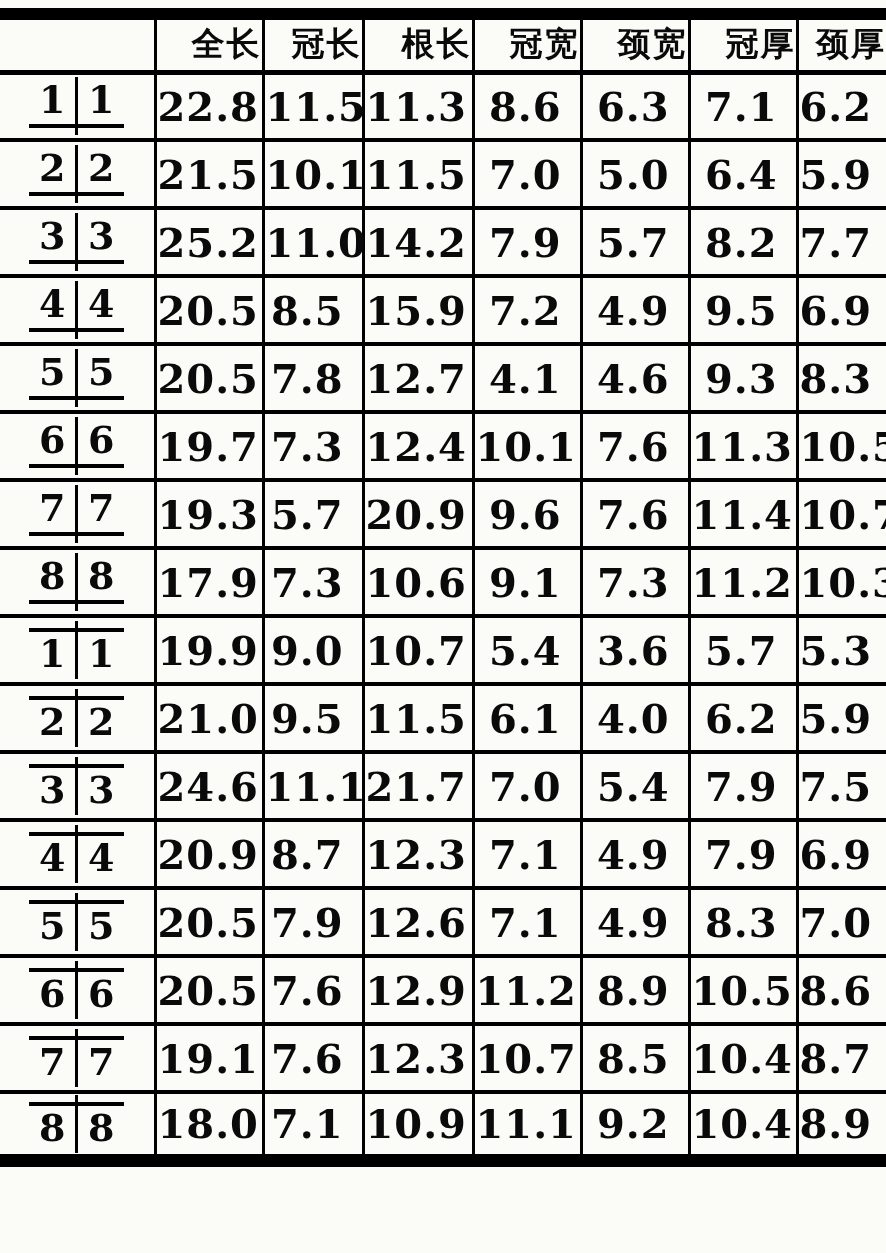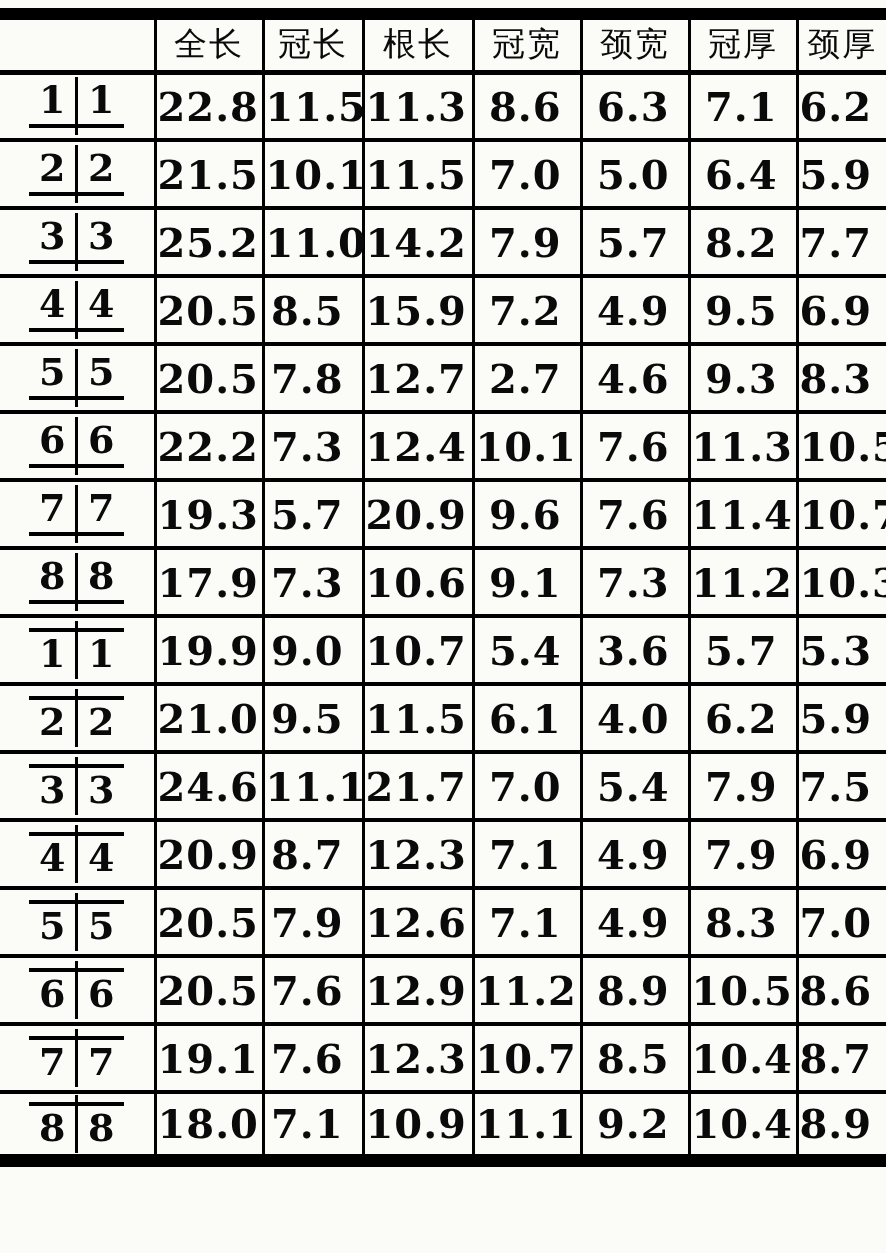--- a/index.html
+++ b/index.html
@@ -29,22 +29,22 @@
   th,td{
     border-left:3px solid #000;
     box-sizing:border-box;
     vertical-align:middle;
   }
   th:first-child,td:first-child{border-left:none;}
   thead th{
     height:58px;
     border-bottom:5px solid #000;
     font-size:33px;
-    font-weight:400;
-    text-align:center;
+    font-weight:700;
+    text-align:right;
     letter-spacing:2px;
     padding:0;
   }
   tbody td{
     height:68px;
     border-top:4px solid #000;
   }
   tbody tr:first-child td{border-top:none;}
   td.val{
     font-size:40px;
@@ -171,34 +171,34 @@
     <td class="label-cell">
       <span class="tooth-label under">
         <span class="t-num t-left">5</span>
         <span class="t-bar"></span>
         <span class="t-num t-right">5</span>
       </span>
     </td>
   <td class="val">20.5</td>
           <td class="val">7.8</td>
           <td class="val">12.7</td>
-          <td class="val">2.7</td>
+          <td class="val">4.1</td>
           <td class="val">4.6</td>
           <td class="val">9.3</td>
           <td class="val">8.3</td>
         </tr>
         <tr>
     <td class="label-cell">
       <span class="tooth-label under">
         <span class="t-num t-left">6</span>
         <span class="t-bar"></span>
         <span class="t-num t-right">6</span>
       </span>
     </td>
-  <td class="val">22.2</td>
+  <td class="val">19.7</td>
           <td class="val">7.3</td>
           <td class="val">12.4</td>
           <td class="val">10.1</td>
           <td class="val">7.6</td>
           <td class="val">11.3</td>
           <td class="val">10.5</td>
         </tr>
         <tr>
     <td class="label-cell">
       <span class="tooth-label under">

